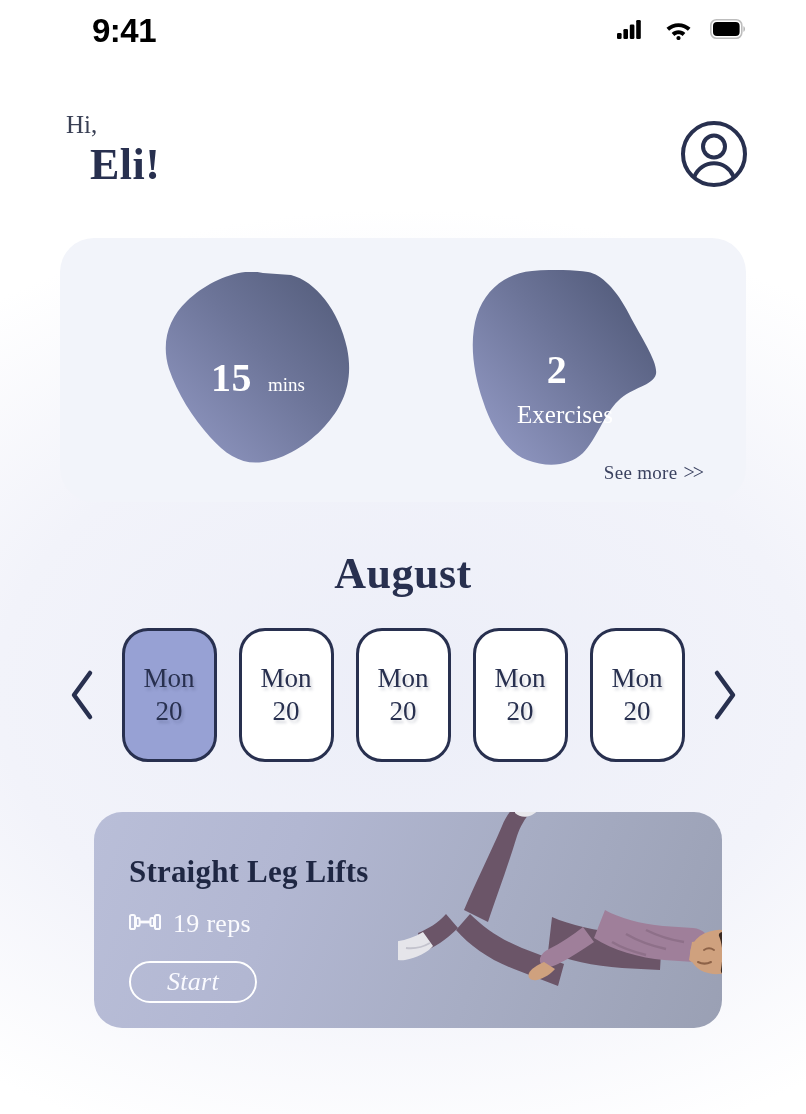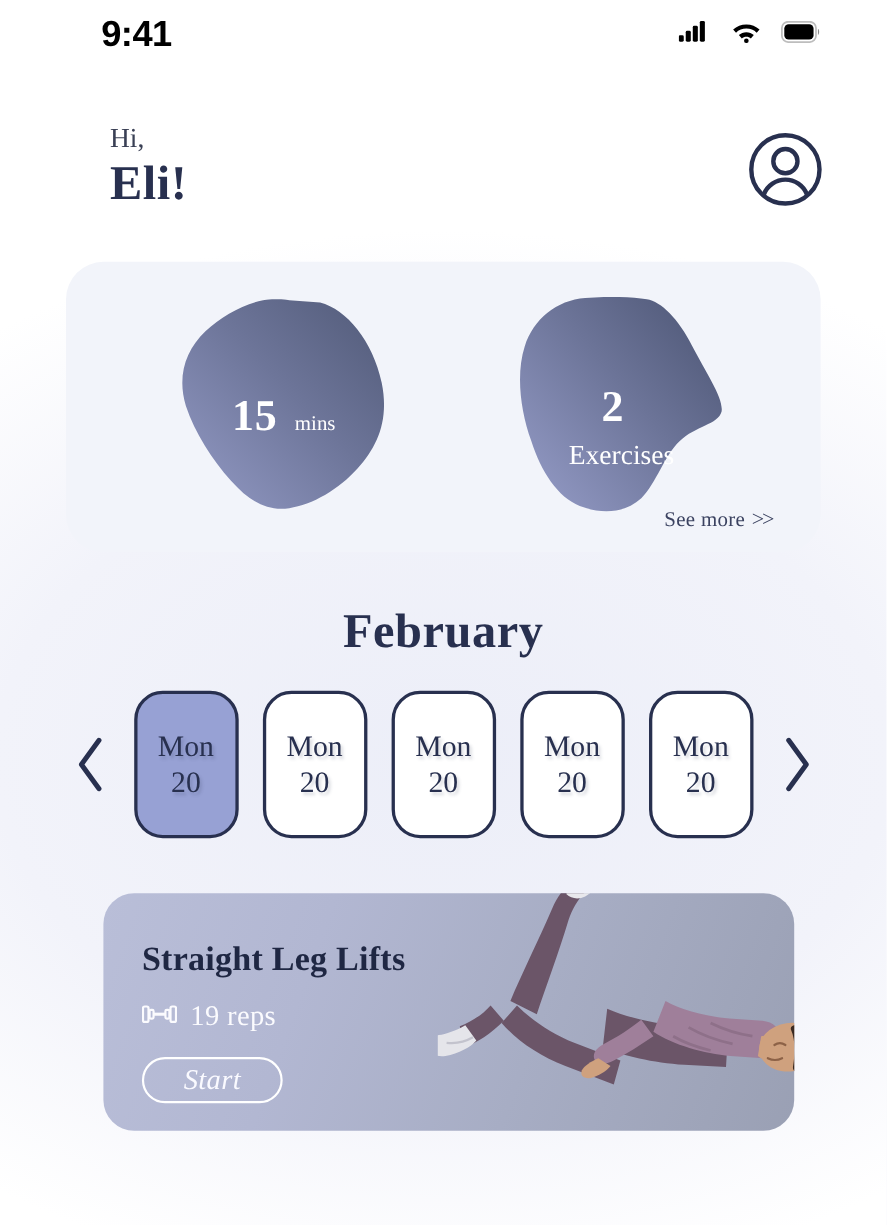--- a/index.html
+++ b/index.html
@@ -24,27 +24,27 @@
   }
   .status-time {
     font-family:"Liberation Sans", sans-serif;
     font-weight:bold; font-size:33px; color:#000; letter-spacing:-0.5px;
   }
   .status-icons { display:flex; align-items:center; gap:17px; }
 
   
   .greeting-row {
     position:absolute; top:112px; left:0; width:806px;
-    display:flex; align-items:flex-end; justify-content:space-between;
-    padding:0 58px 0 100px;
+    display:flex; align-items:flex-start; justify-content:space-between;
+    padding:0 58px 0 66px;
   }
   .hi { font-size:25px; color:#3a4055; line-height:1.05; }
   .name {
     font-size:44px; font-weight:bold; color:#28304f;
-    line-height:1.15; letter-spacing:0.5px; margin-top:2px;
+    line-height:1.15; letter-spacing:0.5px; margin-top:2px;margin-left:24px;
   }
   .avatar-btn { margin-top:8px; }
 
   
   .stats-card {
     position:absolute; left:60px; top:238px;
     width:686px; height:264px;
     background:#f2f4fa; border-radius:34px;
   }
   .blobs {
@@ -226,21 +226,21 @@
       </div>
 
     </div>
 
     <div class="see-more">
       <span>See more</span>
       <span class="chev">&gt;&gt;</span>
     </div>
   </div>
 
-  <div class="month">February</div>
+  <div class="month">August</div>
 
   <div class="date-strip">
 
     <div class="nav-arrow">
       <svg width="28" height="52" viewBox="0 0 28 52">
         <path d="M22 4 L6 26 L22 48" fill="none" stroke="#28304f" stroke-width="4.5" stroke-linecap="round" stroke-linejoin="round"></path>
       </svg>
     </div>
 
     <div class="day-cards">

